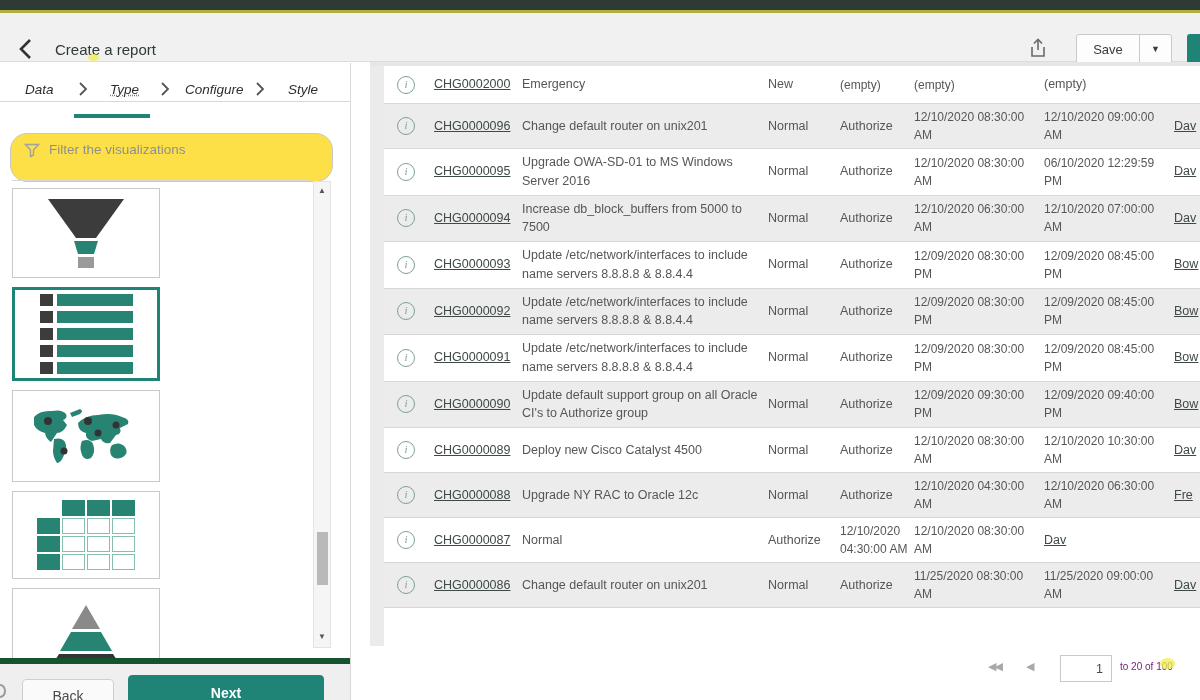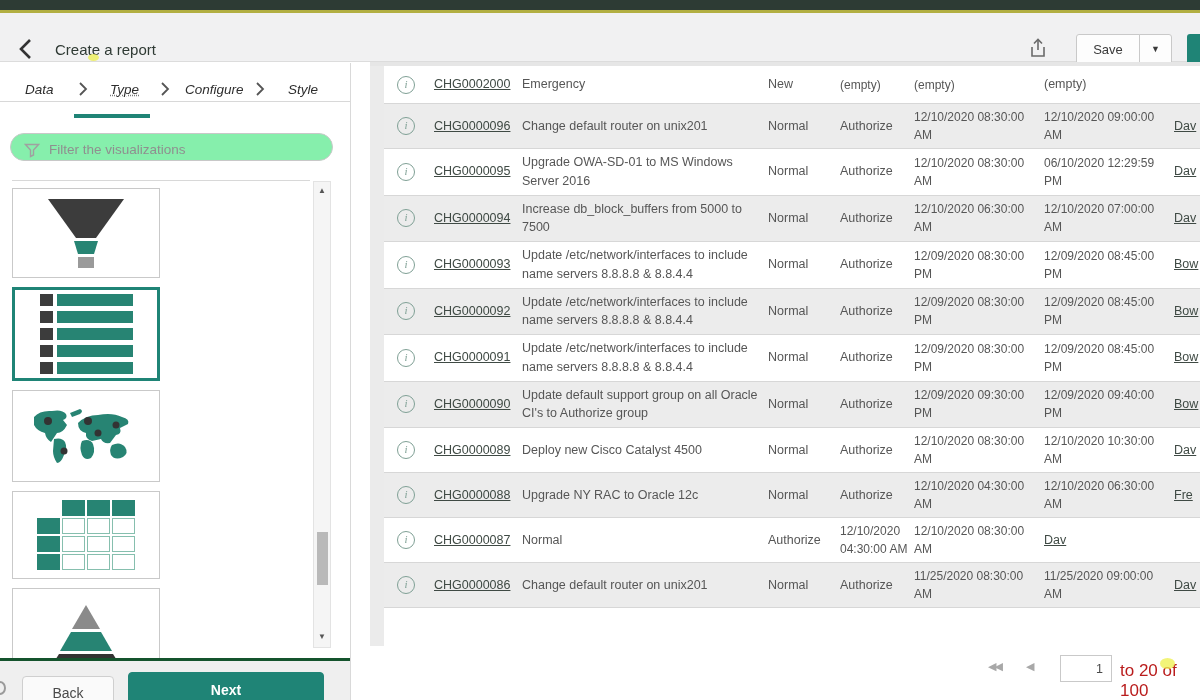--- a/index.html
+++ b/index.html
@@ -25,21 +25,21 @@
 
   
   .left-panel { position:absolute; left:0; top:63px; width:351px; height:637px; background:#fff;
     border-right:1px solid #d9d9d9; }
   .steps-row { position:absolute; left:0; top:0; width:100%; height:39px; border-bottom:1px solid #d8d8d8;font-style:italic; }
   .step { position:absolute; top:19px; font-size:13.5px; color:#2e2e2e; cursor:pointer; }
   .step.active { text-decoration:underline dotted #7a7a7a; }
   .step-sep { position:absolute; top:18px; width:10px; height:16px; }
   .active-bar { position:absolute; left:74px; top:51px; width:76px; height:4px; background:#1f8476; }
 
-  .filter-box { position:absolute; left:10px; top:70px; width:323px; height:28px; background:#86efac;
+  .filter-box { position:absolute; left:10px; top:70px; width:323px; height:49px; background:#fde047;
     border:1px solid #c8c8c8; border-radius:17px; }
   .filter-box svg { position:absolute; left:13px; top:8px; }
   .filter-input { position:absolute; left:38px; top:1px; width:275px; height:29px; border:0; outline:0;
     font-size:13.5px; color:#6f6f6f; font-family:"Liberation Sans",sans-serif; background:transparent; }
   .filter-input::placeholder { color:#8f8f8f; opacity:1; }
 
   .viz-list { position:absolute; left:0; top:117px; width:312px; height:478px; overflow:hidden; }
   .viz-topline { position:absolute; left:12px; top:0; width:298px; height:1px; background:#d8d8d8; }
   .thumb { position:absolute; left:12px; width:148px; background:#fff; border:1px solid #c9c9c9;
     display:flex; align-items:center; justify-content:center; cursor:pointer; }
@@ -52,21 +52,21 @@
   .heat-cell { border:1px solid #86bfae; background:#fff; }
   .heat-cell.fill { background:#278473; border-color:#278473; }
   .heat-cell.blank { border:0; background:transparent; }
 
   .viz-scrollbar { position:absolute; left:313px; top:118px; width:18px; height:467px;
     background:#f5f5f5; border:1px solid #e3e3e3; }
   .sb-arrow { position:absolute; left:0; width:16px; text-align:center; font-size:8px; color:#555; cursor:pointer; }
   .sb-thumb { position:absolute; left:3px; top:350px; width:11px; height:53px; background:#b9b9b9; cursor:pointer; }
 
   .panel-footer { position:absolute; left:0; top:595px; width:350px; height:42px; background:#efefef;
-    border-top:3px solid #14532d; }
+    border-top:6px solid #14532d; }
   .back-button { position:absolute; left:22px; top:15px; width:92px; height:34px; background:#fafafa;
     border:1px solid #cfcfcf; border-radius:4px; font-size:14px; color:#4a4a4a; text-align:center;
     padding-top:8px; cursor:pointer; }
   .next-button { position:absolute; left:128px; top:11px; width:196px; height:38px; background:#1f8476;
     border:1px solid #1f8476; border-radius:4px; font-size:14px; font-weight:bold; color:#fff;
     text-align:center; padding-top:9px; cursor:pointer; }
   .edge-artifact { position:absolute; left:-6px; top:20px; width:12px; height:14px;
     border:2px solid #9a9a9a; border-radius:50%; }
 
   
@@ -87,21 +87,21 @@
   .assigned-cell { white-space:nowrap; overflow:hidden; }
   .empty-val { text-decoration:none; cursor:default; color:#565656; }
 
   .pagination { position:absolute; left:384px; top:652px; width:806px; height:34px; }
   .pg-first, .pg-prev { position:absolute; top:8px; color:#a8a8a8; font-size:11px; cursor:pointer; letter-spacing:-2px; }
   .pg-first { left:604px; }
   .pg-prev { left:642px; }
   .pg-input { position:absolute; left:676px; top:3px; width:52px; height:27px; border:1px solid #c9c9c9;
     background:#fff; text-align:right; padding-right:8px; font-size:12.5px; color:#4a4a4a;
     font-family:"Liberation Sans",sans-serif; }
-  .pg-range { position:absolute; left:736px; top:9px; font-size:17px; color:#b91c1c; }
+  .pg-range { position:absolute; left:736px; top:9px; font-size:10px; color:#701a75; }
 
   .cursor-dot { position:absolute; border-radius:50%; background:#eef04c; opacity:0.75; pointer-events:none; }
 </style>
 </head>
 <body>
 
 <div class="topbar-dark"></div>
 <div class="topbar-stripe"></div>
 <div class="appheader">
   <div class="back-btn">

